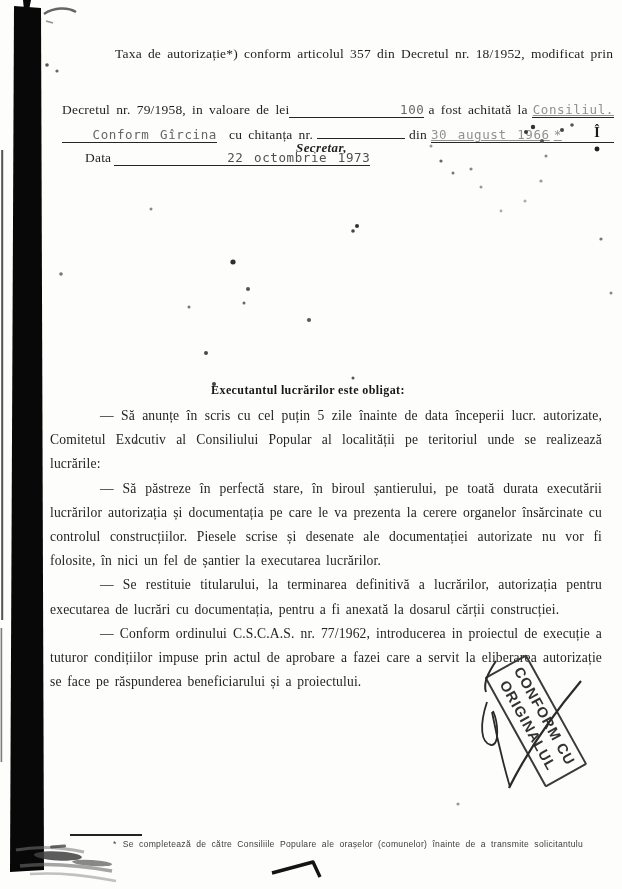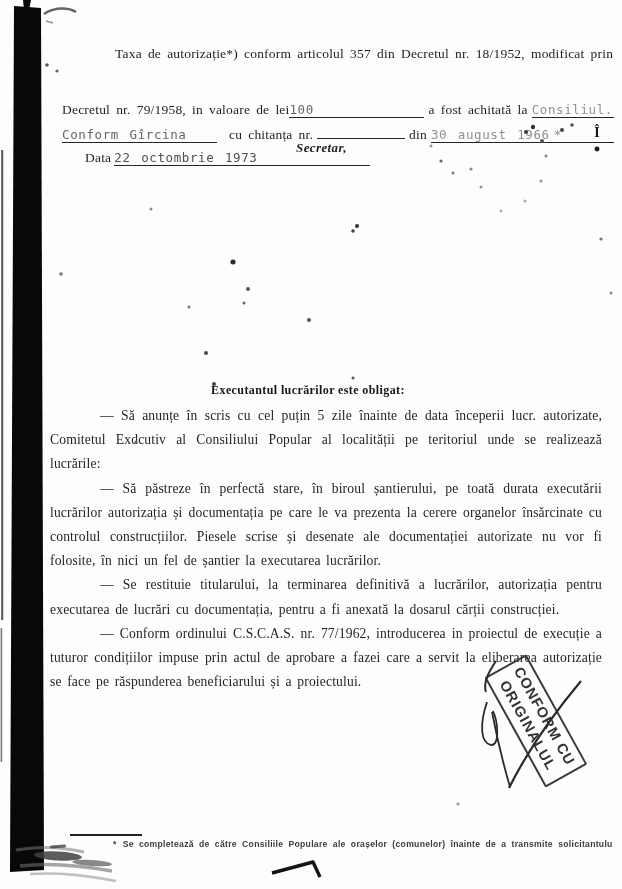--- a/index.html
+++ b/index.html
@@ -2,45 +2,45 @@
 <html><head>
 <meta charset="utf-8">
 <style>
   html,body{margin:0;padding:0;width:622px;height:889px;}
   body{background:#ffffff;font-family:"Liberation Serif",serif;position:relative;overflow:hidden;}
   .page{position:absolute;inset:0;background:#fdfdfc;padding-left:28px;}
 
   
   .fline{position:absolute;left:62px;right:8px;display:flex;align-items:baseline;
          font-size:13.5px;color:#1f1f1f;word-spacing:2.5px;letter-spacing:.2px;white-space:nowrap;}
-  .fill{border-bottom:1.4px solid #262626;display:inline-block;text-align:left;line-height:1;margin-top:32px;}
+  .fill{border-bottom:1.4px solid #262626;display:inline-block;text-align:right;line-height:1;margin-top:32px;}
   .type{font-family:"DejaVu Sans Mono",monospace;font-size:12.5px;letter-spacing:.6px;}
   .tw-mid{color:#666666;}
   .tw-dark{color:#4f4f4f;}
-  .tw-faded{color:#919191;}
+  .tw-faded{color:#919191;text-decoration:underline;}
   .lbl{padding:0 4px;}
   .grow{flex:1 1 auto;}
 
   
   .heading{position:absolute;left:62px;top:383px;width:492px;text-align:center;
            font-size:12px;font-weight:bold;color:#161616;letter-spacing:.4px;}
   .paras{position:absolute;left:50px;top:404px;width:552px;text-align:justify;
          font-size:13.6px;line-height:24.2px;color:#242424;word-spacing:2px;letter-spacing:.15px;}
   .paras p{margin:0;text-indent:50px;}
 
   
   .stamp{position:absolute;left:473px;top:697px;width:118px;padding:3px 2px;
          transform:rotate(61deg);border:2.5px solid #3a3a3a;border-radius:2px;
          text-align:center;font-family:"Liberation Sans",sans-serif;font-weight:bold;
          font-size:14.5px;line-height:1.3;letter-spacing:1px;color:#333333;}
 
   
   .footnote-rule{position:absolute;left:70px;top:834px;width:72px;height:2px;background:#222222;}
   .footnote{position:absolute;left:113px;top:839px;width:505px;
-            font-family:"Liberation Sans",sans-serif;font-size:8.6px;font-weight:bold;
+            font-family:"Liberation Sans",sans-serif;font-size:8.6px;font-weight:normal;
             color:#3c3c3c;letter-spacing:.3px;word-spacing:2.5px;white-space:nowrap;}
   .footnote .mk{margin-right:6px;}
 
   
   .secretar{position:absolute;left:296px;top:140px;font-size:13px;font-style:italic;
             font-weight:bold;color:#222222;letter-spacing:.4px;}
 
   .margin-i{font-family:"Liberation Serif",serif;font-weight:bold;font-size:14px;
             color:#1a1a1a;transform:translateY(-2px);}
 

